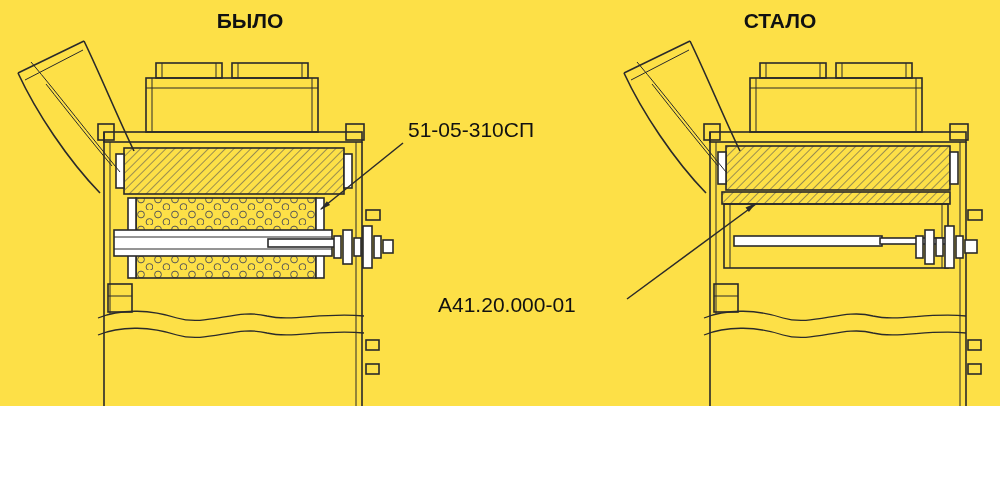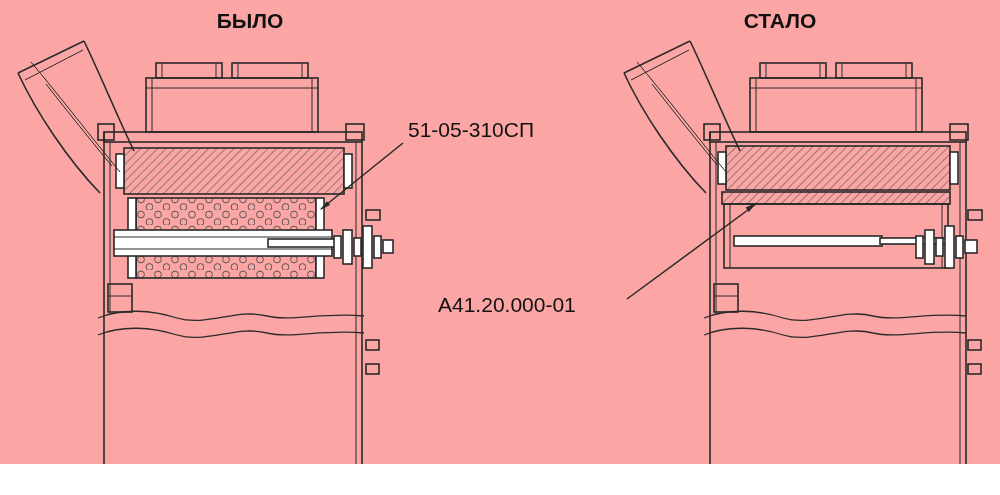--- a/index.html
+++ b/index.html
@@ -1,16 +1,16 @@
 <!DOCTYPE html>
 <html><head>
 <meta charset="utf-8">
 <style>
   html,body{margin:0;padding:0;background:#fff;}
-  .canvas{position:relative;width:1000px;height:464px;background:#fca5a5;overflow:hidden;}
+  .canvas{position:relative;width:1000px;height:406px;background:#fde047;overflow:hidden;}
   .canvas svg{position:absolute;left:0;top:0;}
   .title{font-family:"Liberation Sans",sans-serif;font-weight:bold;font-size:21px;fill:#111;}
   .label{font-family:"Liberation Sans",sans-serif;font-size:21px;fill:#111;}
 </style>
 </head>
 <body>
 
 <div class="canvas">
 <svg width="1000" height="495" viewBox="0 0 1000 495">
   <defs>

